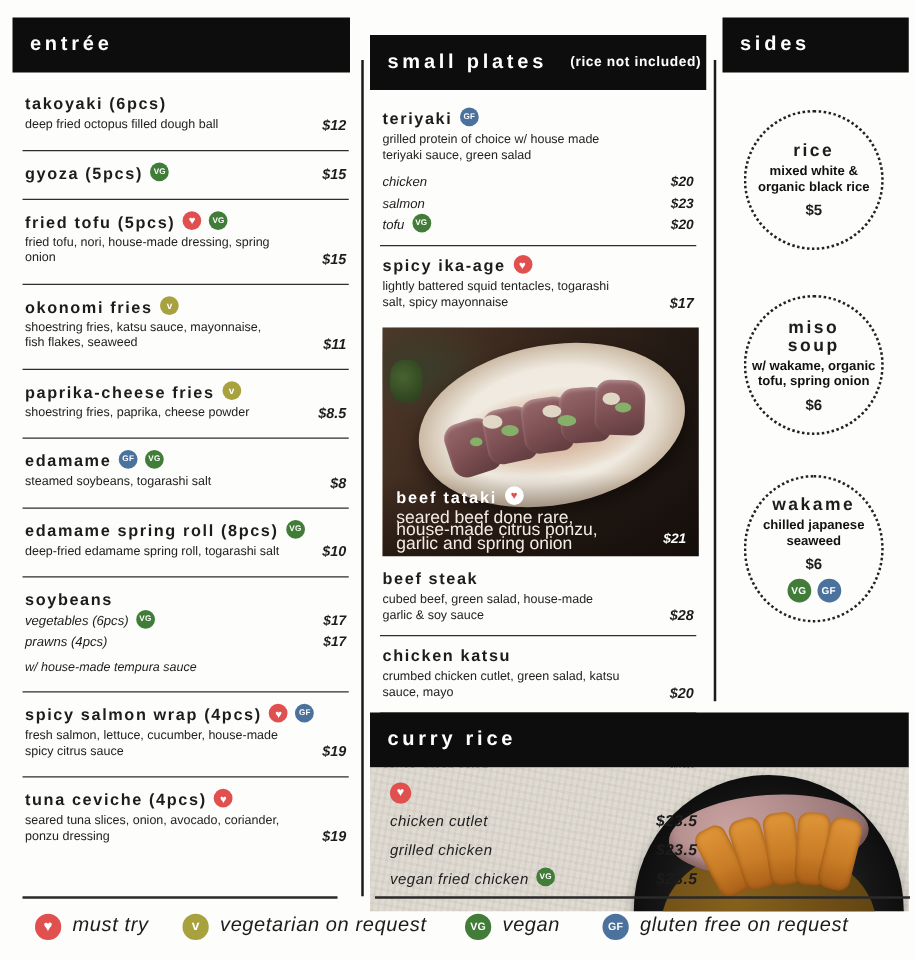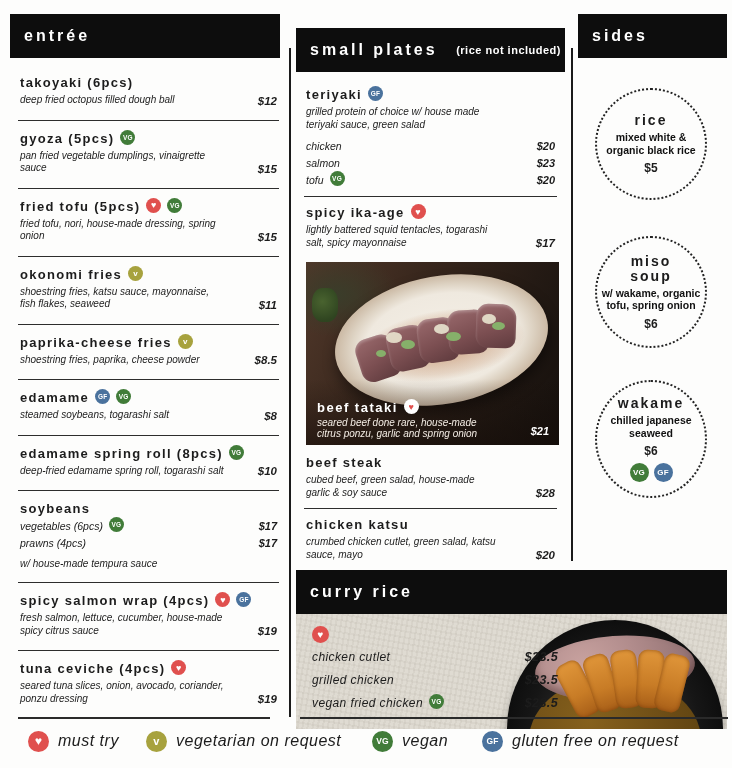--- a/index.html
+++ b/index.html
@@ -23,21 +23,21 @@
   .vdiv2 { left:571px; top:48px; height:513px; }
   .hline { position:absolute; height:2px; background:#2a2a2a; top:717px; }
   .hl-left { left:18px; width:252px; }
   .hl-right { left:300px; width:428px; }
 
   .list { margin:7px 8px 0 8px; }
   .mi { padding:10px 2px 13px 2px; border-bottom:1.5px solid #2d2d2d; }
   .mi.noline { border-bottom:none; }
   .mi .frow { display:flex; align-items:flex-end; }
   .nm { font-weight:bold; font-size:13px; letter-spacing:1.3px; display:flex; align-items:center; }
-  .ds { font-style:italic; font-size:10px; line-height:12.5px; margin-top:4px; color:#222; max-width:205px; }
+  .ds { font-size:10px; line-height:12.5px; margin-top:4px; color:#222; max-width:205px; }
   .pr { margin-left:auto; font-style:italic; font-weight:600; font-size:11.5px; white-space:nowrap; }
   .vrow { display:flex; align-items:center; font-style:italic; font-size:10.5px; height:15px; margin-top:2px; }
   .vrow .pr { font-size:11px; }
   .foot { font-style:italic; font-size:10px; margin-top:8px; }
   .sp .mi { padding:8px 2px 9px 2px; }
   .sp .ds { max-width:195px; }
 
   .bdg {
     display:inline-flex; align-items:center; justify-content:center;
     width:15px; height:15px; border-radius:50%; color:#fff; font-style:normal;
@@ -69,21 +69,21 @@
     background:linear-gradient(160deg,#9a6a6d 0%, #7c4f52 55%, #5e3a3d 100%);
     box-shadow:inset 0 2px 3px rgba(255,255,255,.25); }
   .gbit { position:absolute; border-radius:50%; background:#86b06a; }
   .wbit { position:absolute; border-radius:50%; background:#e9e4cf; opacity:.9; }
   .parsley { position:absolute; left:6px; top:26px; width:26px; height:34px; border-radius:40%;
     background:radial-gradient(circle at 40% 40%, #49632f, #2f4420 75%); }
   .pshade { position:absolute; left:0; bottom:0; width:100%; height:66px;
     background:linear-gradient(rgba(20,12,8,0), rgba(20,12,8,.55)); }
   .pov { position:absolute; left:11px; bottom:6px; color:#fff; }
   .pov .nm { color:#fff; font-size:13px; letter-spacing:1.5px; }
-  .pov .ds { color:#f3ece4; font-size:10px; line-height:10.5px; margin-top:3px; max-width:170px; }
+  .pov .ds { color:#f3ece4; font-size:14px; line-height:10.5px; margin-top:3px; max-width:170px; }
   .ppr { position:absolute; right:10px; bottom:8px; color:#fff; font-size:11px; font-weight:600; font-style:italic; }
 
   
   .circle {
     position:absolute; left:17px; width:112px; height:112px; border-radius:50%;
     border:2px dotted #222; display:flex; flex-direction:column; align-items:center;
     justify-content:center; text-align:center;
   }
   .c1 { top:74px;text-align:center; } .c2 { top:222px; } .c3 { top:366px; height:118px; }
   .circle .nm { display:block; font-size:14px; letter-spacing:2px; max-width:78px; line-height:15px; }
@@ -148,21 +148,20 @@
       </div>
     </div>
 
     <div class="mi">
       <div class="frow">
         <div>
             <div class="nm">
               <span>gyoza (5pcs)</span>
             <span class="bdg b-vg">vg</span>
             </div>
-          <div class="ds">pan fried vegetable dumplings, vinaigrette sauce</div>
           </div>
         <div class="pr">$15</div>
       </div>
     </div>
 
     <div class="mi">
       <div class="frow">
         <div>
             <div class="nm">
               <span>fried tofu (5pcs)</span>

